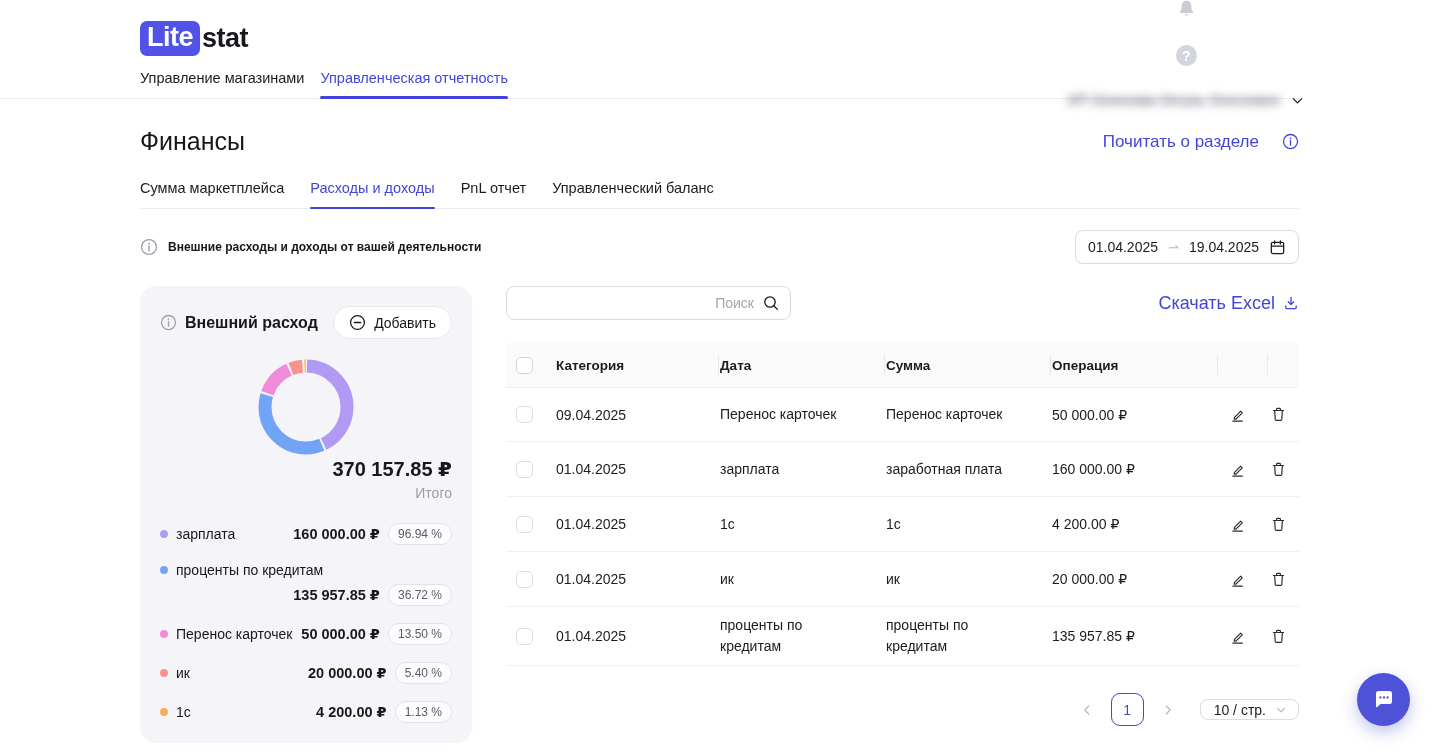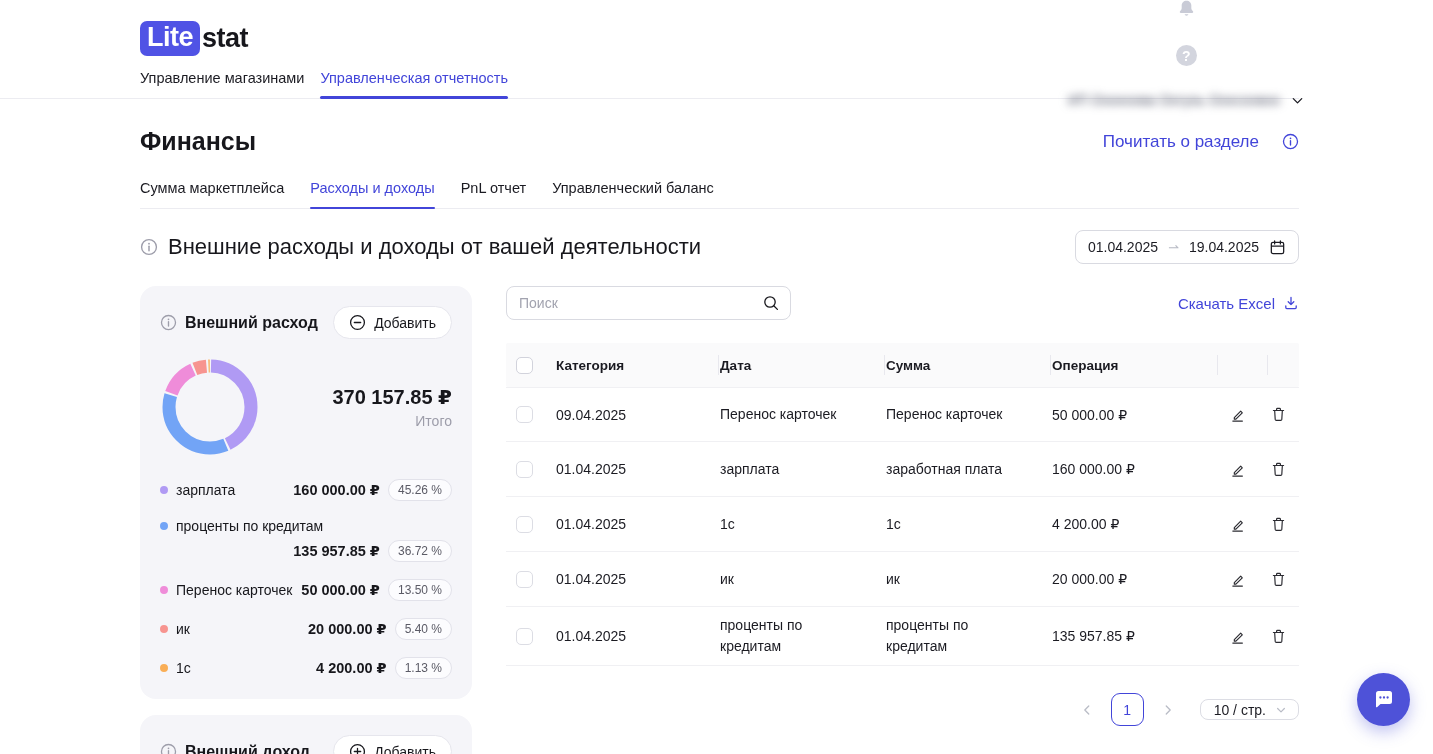--- a/index.html
+++ b/index.html
@@ -19,64 +19,64 @@
   .user-name-blur { filter:blur(4px); color:#4b4f63; font-size:14px; user-select:none; }
   .navtabs { display:flex; gap:16px; padding:0 140px; border-bottom:1px solid #ececf1;
     margin:8px 134px 0 0; width:1299px; margin-right:134px; }
   .navtabs { margin-left:0; padding-left:140px; }
   .navtab { font-size:14.5px; padding:8px 0 12px; color:#1b1b22; position:relative; cursor:pointer; }
   .navtab.active { color:#4245d9; }
   .navtab.active::after { content:""; position:absolute; left:0; right:0; bottom:-1px; height:3px;
     background:#4245d9; border-radius:2px; }
   .content { padding:0 134px 0 140px; }
   .page-head { margin-top:28px; display:flex; align-items:center; justify-content:space-between; }
-  .page-title { font-size:25px; font-weight:bold; color:#17171c; }
+  .page-title { font-size:25px; font-weight:normal; color:#17171c; }
   .about-link { display:flex; align-items:center; gap:23px; color:#4245d9; font-size:17px;
     text-decoration:none; cursor:pointer; }
   .subtabs { display:flex; gap:26px; margin-top:20px; border-bottom:1px solid #ececf1; }
   .subtab { font-size:14.5px; padding:4px 0 12px; color:#1b1b22; position:relative; cursor:pointer; }
   .subtab.active { color:#4245d9; }
   .subtab.active::after { content:""; position:absolute; left:0; right:0; bottom:-1px; height:2.5px;
     background:#4245d9; border-radius:2px; }
   .section-row { margin-top:21px; display:flex; align-items:center; justify-content:space-between; }
   .section-title-wrap { display:flex; align-items:center; gap:10px; }
-  .section-title { font-size:22px; font-weight:normal; color:#17171c; }
+  .section-title { font-size:12px; font-weight:bold; color:#17171c; }
   .date-range { display:flex; align-items:center; gap:10px; border:1px solid #d9dae1; border-radius:8px;
     height:34px; padding:0 12px; font-size:14px; color:#1b1b22; background:#fff; cursor:pointer; }
   .date-arrow { color:#b7bac4; font-size:13px; }
   .main { display:flex; gap:34px; margin-top:22px; align-items:flex-start; }
   .left-col { width:332px; flex:0 0 332px; display:flex; flex-direction:column; gap:16px; }
   .card { background:#f5f5f9; border-radius:16px; padding:20px; position:relative; }
   .card-head { display:flex; align-items:center; justify-content:space-between; }
   .card-title-wrap { display:flex; align-items:center; gap:8px; }
   .card-title { font-size:16px; font-weight:bold; color:#17171c; }
   .add-btn { display:flex; align-items:center; gap:8px; background:#fff; border:1px solid #e6e6ed;
     border-radius:18px; padding:7px 15px; font-size:14px; color:#17171c; cursor:pointer; }
-  .donut-row { display:flex; align-items:center; margin-top:18px; }
+  .donut-row { display:flex; align-items:center; margin-top:18px;flex-direction:column; }
   .donut-box { width:100px; height:100px; flex:0 0 100px; }
   .total-box { margin-left:auto; text-align:right; }
   .total-value { font-size:20px; font-weight:bold; color:#17171c; }
   .total-label { font-size:14px; color:#9d9daa; margin-top:4px; }
   .legend { margin-top:22px; display:flex; flex-direction:column; gap:17px; }
   .leg-item { display:flex; flex-wrap:wrap; align-items:center; row-gap:6px; }
   .leg-left { display:flex; align-items:center; gap:8px; min-width:0; }
   .leg-dot { width:6px; height:6px; border-radius:50%; border-width:4px; border-style:solid; background:#fff; flex:0 0 auto; }
   .leg-label { font-size:14px; color:#17171c; white-space:nowrap; }
   .leg-right { margin-left:auto; display:flex; align-items:center; gap:8px; }
   .leg-val { font-size:14.5px; font-weight:bold; color:#17171c; white-space:nowrap; }
   .leg-pct { font-size:12px; color:#5b5b66; border:1px solid #e2e2ea; background:#fcfcfe;
     border-radius:12px; padding:3px 9px; white-space:nowrap; }
   .right-col { flex:1; min-width:0; }
   .search-row { display:flex; align-items:center; justify-content:space-between; }
   .search-box { position:relative; width:285px; }
   .search-input { width:100%; height:34px; border:1px solid #d9dae1; border-radius:8px;
-    padding:0 36px 0 12px; font-size:14px; color:#1b1b22; outline:none; font-family:inherit; }
+    padding:0 36px 0 12px; font-size:14px; color:#1b1b22; outline:none; font-family:inherit;text-align:right; }
   .search-input::placeholder { color:#a2a3af; }
   .search-icon { position:absolute; right:11px; top:8px; }
-  .excel-link { display:flex; align-items:center; gap:8px; color:#4245d9; font-size:15px; cursor:pointer; }
+  .excel-link { display:flex; align-items:center; gap:8px; color:#4245d9; font-size:18px; cursor:pointer; }
   .table { margin-top:23px; }
   .trow { display:grid; grid-template-columns:48px 164px 166px 166px 167px 50px 1fr; align-items:center; }
   .thead { background:#fafafb; height:44px; border-radius:2px; }
   .thead .tcell { font-size:13.5px; font-weight:bold; color:#1b1b22; position:relative; height:100%;
     display:flex; align-items:center; }
   .thead .tcell:not(:first-child)::before { content:""; position:absolute; left:0; top:12px; bottom:12px;
     width:1px; background:#e8e8ee; }
   .thead .tcell:nth-child(2)::before { display:none; }
   .tcell { padding:0 12px 0 2px; }
   .tbody .trow { border-bottom:1px solid #f0f0f3; min-height:55px; font-size:14px; color:#1b1b22; }
@@ -230,21 +230,21 @@
           </div>
         </div>
         <div class="legend" id="expense-legend">
             <div class="leg-item">
               <span class="leg-left">
                 <span class="leg-dot" style="border-color:#b09af4"></span>
                 <span class="leg-label">зарплата</span>
               </span>
               <span class="leg-right">
                 <span class="leg-val">160 000.00 ₽</span>
-                <span class="leg-pct">45.26 %</span>
+                <span class="leg-pct">96.94 %</span>
               </span>
             </div>
             <div class="leg-item">
               <span class="leg-left">
                 <span class="leg-dot" style="border-color:#72a4f6"></span>
                 <span class="leg-label">проценты по кредитам</span>
               </span>
               <span class="leg-right">
                 <span class="leg-val">135 957.85 ₽</span>
                 <span class="leg-pct">36.72 %</span>

